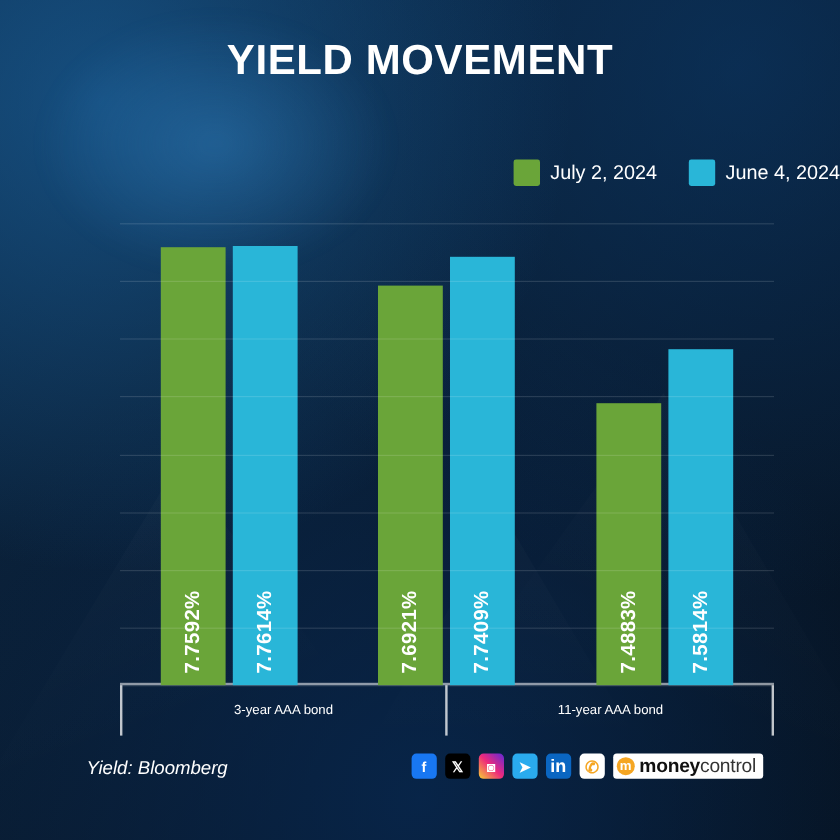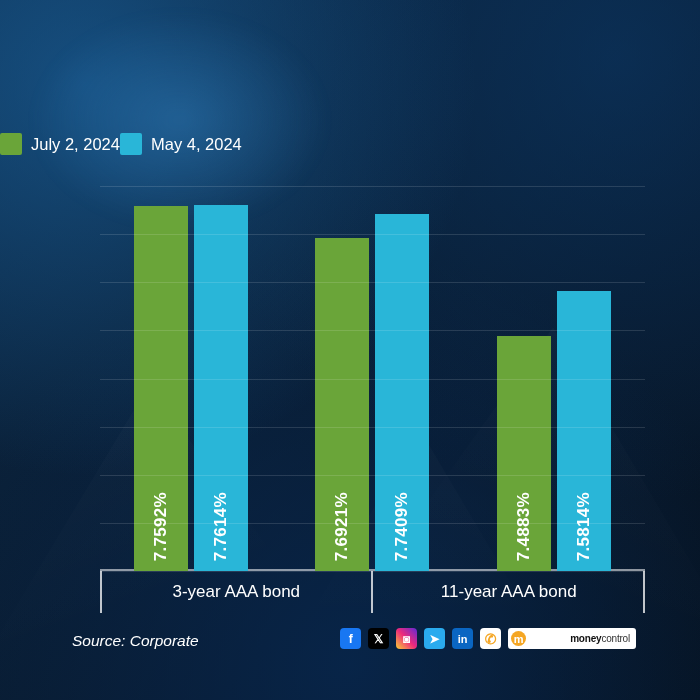--- a/index.html
+++ b/index.html
@@ -47,21 +47,21 @@
     text-align:center;color:#ffffff;
     font-weight:bold;font-size:35px;letter-spacing:0.5px;
     line-height:1.20;
     text-transform:uppercase;
   }
   .title .l2{display:block;}
 
   
   .legend{
     position:absolute;left:0;right:0;top:133px;
-    display:flex;justify-content:flex-start;align-items:center;
+    display:flex;justify-content:flex-end;align-items:center;gap:26px;
   }
   .legend-item{display:flex;align-items:center;gap:9px;}
   .legend-swatch{width:22px;height:22px;border-radius:2px;display:block;}
   .legend-label{color:#ffffff;font-size:16.5px;}
 
   
   .chart{
     position:absolute;left:0;top:170px;width:700px;height:430px;
   }
   .plot{
@@ -96,21 +96,21 @@
   }
 
   
   .cats{
     position:absolute;left:100px;top:405px;width:545px;height:34px;
     display:flex;
   }
   .cat{
     flex:1;position:relative;
     display:flex;align-items:center;justify-content:center;
-    color:#ffffff;font-size:17px;
+    color:#ffffff;font-size:11px;
   }
   .cat:not(:last-child):after{
     content:"";position:absolute;right:0;top:-4px;bottom:-4px;width:2px;
     background:rgba(255,255,255,0.75);
   }
   .cat-tick-left{
     position:absolute;left:0;top:-4px;bottom:-4px;width:2px;
     background:rgba(255,255,255,0.75);
   }
   .cat-tick-right{
@@ -132,56 +132,57 @@
   .sicon{
     width:21px;height:21px;border-radius:4px;
     display:flex;align-items:center;justify-content:center;
     color:#fff;font-size:12px;font-weight:bold;
     font-family:"Liberation Sans",sans-serif;
   }
   .s-fb{background:#1877f2;}
   .s-x{background:#000000;font-size:12px;}
   .s-ig{background:linear-gradient(45deg,#f9ce34,#ee2a7b,#6228d7);}
   .s-tg{background:#2aabee;}
-  .s-in{background:#0a66c2;font-size:11px;}
+  .s-in{background:#0a66c2;font-size:15px;}
   .s-wa{background:#ffffff;color:#f5a623;font-size:14px;}
   .mc-logo{
     height:21px;background:#ffffff;border-radius:3px;
     display:flex;align-items:center;gap:4px;padding:0 6px 0 3px;
   }
   .mc-dot{
     width:15px;height:15px;border-radius:50%;
     background:#f5a623;display:flex;align-items:center;justify-content:center;
     color:#ffffff;font-size:11px;font-weight:bold;
   }
-  .mc-text{font-size:10px;color:#111;font-weight:bold;letter-spacing:-0.2px;margin-left:40px;}
+  .mc-text{font-size:16px;color:#111;font-weight:bold;letter-spacing:-0.2px;}
   .mc-text b{color:#111;}
   .mc-text .light{font-weight:normal;color:#333;}
 </style>
 </head>
 <body>
 
 <div id="root">
 
   <div class="bg-shape bg-glow"></div>
   <div class="bg-shape bg-poly1"></div>
   <div class="bg-shape bg-poly3"></div>
   <div class="bg-shape bg-poly2"></div>
 
   <div class="title">
+    <span class="l2">Yield Movement</span>
   </div>
 
   <div class="legend">
     <div class="legend-item">
       <span class="legend-swatch" id="sw0" style="background: rgb(106, 165, 57);"></span>
       <span class="legend-label">July 2, 2024</span>
     </div>
     <div class="legend-item">
       <span class="legend-swatch" id="sw1" style="background: rgb(41, 182, 216);"></span>
-      <span class="legend-label">May 4, 2024</span>
+      <span class="legend-label">June 4, 2024</span>
     </div>
   </div>
 
   <div class="chart">
     <div class="plot" id="plot">
       <div class="axisline"></div>
       <div class="groups" id="groups">
           <div class="group">
             <div class="bar" style="height: 365.365px; background: rgb(106, 165, 57);">
               <span class="bar-label">7.7592%</span>
@@ -218,21 +219,21 @@
         <div class="gridline" style="top: 385px;"></div>
       </div>
     <div class="cats" id="cats">
       <div class="cat-tick-left"></div>
       <div class="cat-tick-right"></div>
     <div class="cat">3-year AAA bond</div>
         <div class="cat">11-year AAA bond</div>
       </div>
   </div>
 
-  <div class="source">Source: Corporate</div>
+  <div class="source">Yield: Bloomberg</div>
 
   <div class="social">
     <span class="sicon s-fb">f</span>
     <span class="sicon s-x">𝕏</span>
     <span class="sicon s-ig">◙</span>
     <span class="sicon s-tg">➤</span>
     <span class="sicon s-in">in</span>
     <span class="sicon s-wa">✆</span>
     <span class="mc-logo">
       <span class="mc-dot">m</span>

